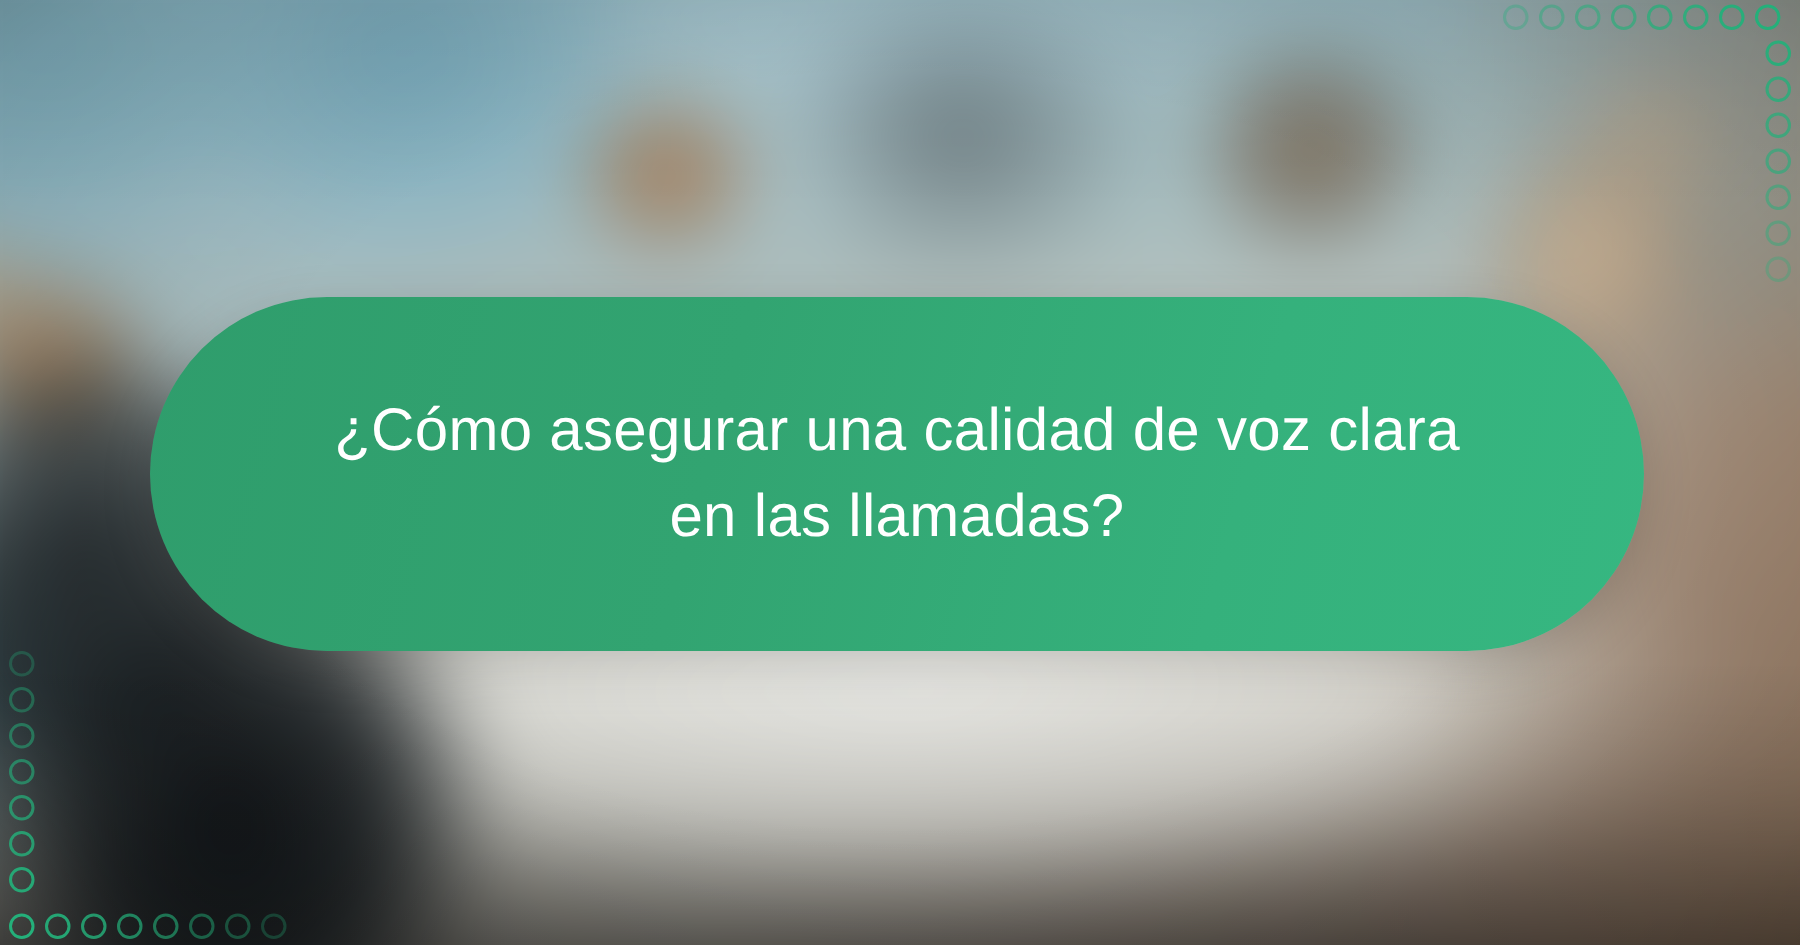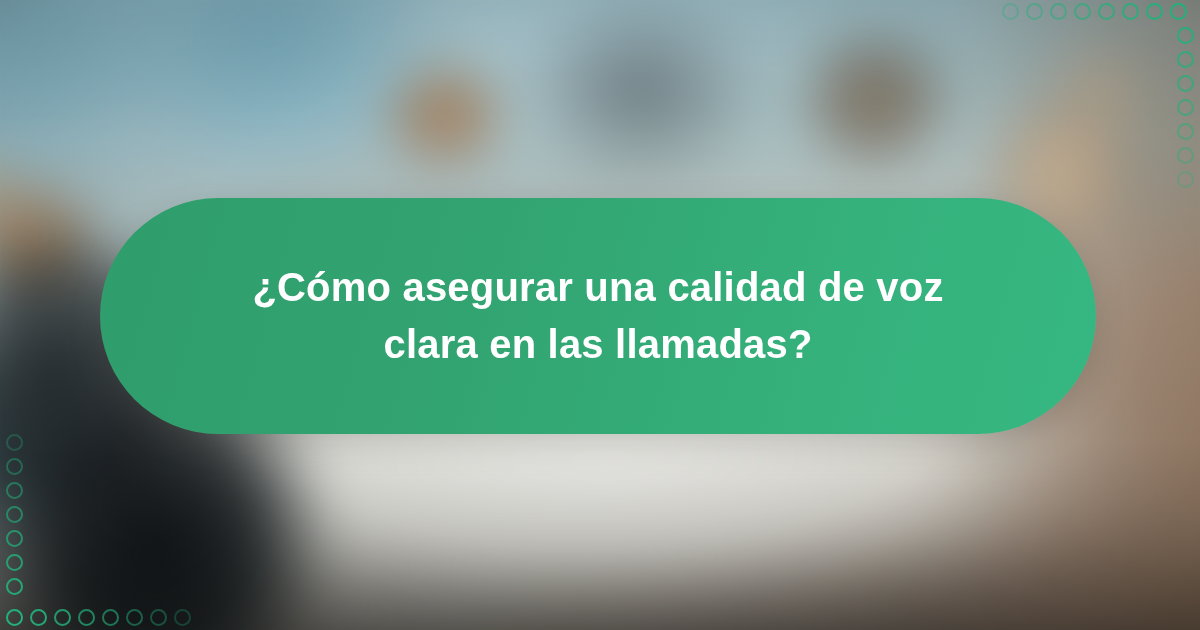--- a/index.html
+++ b/index.html
@@ -109,21 +109,21 @@
     align-items: center;
     justify-content: center;
     box-sizing: border-box;
     padding: 0 72px;
   }
 
   #question-text {
     color: #ffffff;
     font-family: "Liberation Sans", sans-serif;
     font-size: 40px;
-    font-weight: 700;
+    font-weight: 400;
     line-height: 57px;
     text-align: center;
     letter-spacing: 0.2px;
     max-width: 760px;
   }
 </style>
 </head>
 <body>
 
 <div id="stage">

